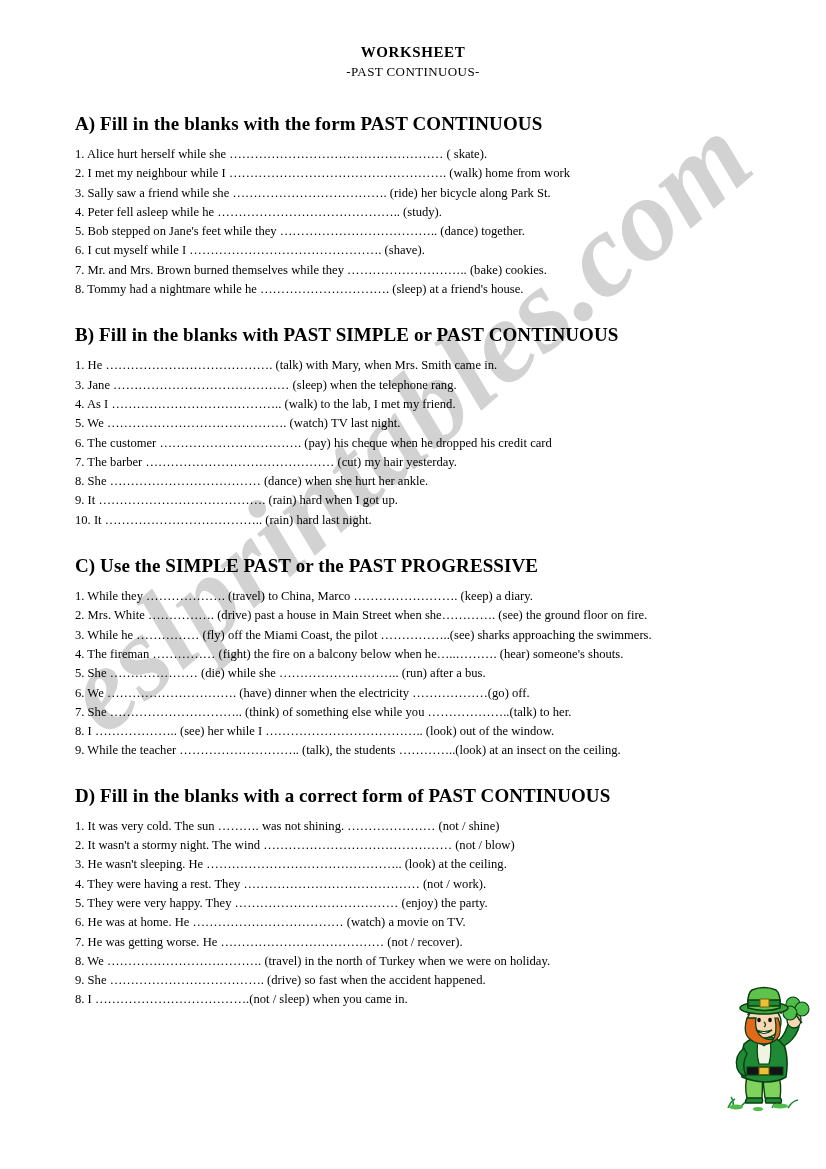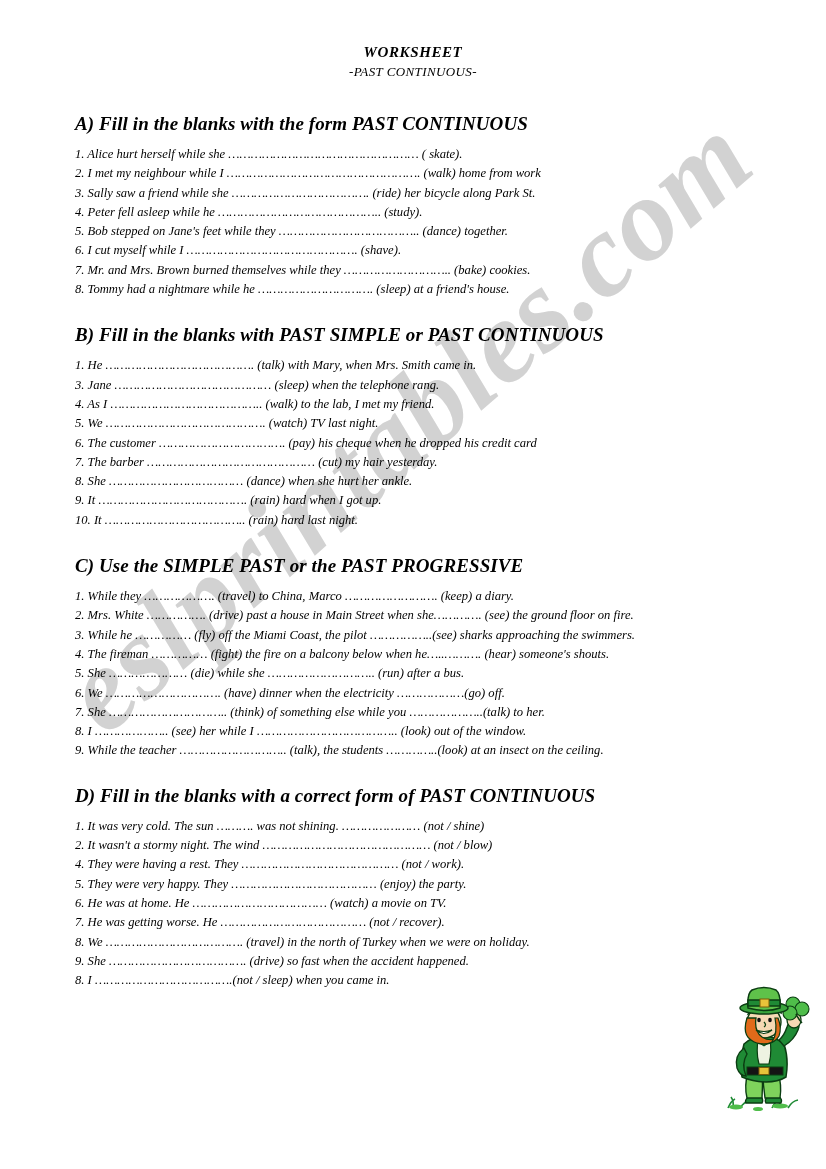--- a/index.html
+++ b/index.html
@@ -45,21 +45,20 @@
     color: #cfcfcf;
     opacity: 0.92;
     white-space: nowrap;
     transform: rotate(-41deg);
     transform-origin: left center;
   }
   
   #content {
     position: relative;
     z-index: 10;
-    font-style: italic;
   }
   .title-block {
     text-align: center;
     margin-top: 44px;
   }
   .doc-title {
     font-family: "Liberation Serif", serif;
     font-weight: bold;
     font-size: 15px;
     letter-spacing: 0.6px;
@@ -162,20 +161,21 @@
         <div class="item">8. I ……………….. (see) her while I ……………………………….. (look) out of the window.</div>
         <div class="item">9. While the teacher ……………………….. (talk), the students …………..(look) at an insect on the ceiling.</div>
       </div>
     </div>
 
     <div class="section" id="sectionD">
       <div class="section-heading">D) Fill in the blanks with a correct form of PAST CONTINUOUS</div>
       <div class="items">
         <div class="item">1. It was very cold. The sun ………. was not shining. ………………… (not / shine)</div>
         <div class="item">2. It wasn't a stormy night. The wind ……………………………………… (not / blow)</div>
+        <div class="item">3. He wasn't sleeping. He ……………………………………….. (look) at the ceiling.</div>
         <div class="item">4. They were having a rest. They …………………………………… (not / work).</div>
         <div class="item">5. They were very happy. They ………………………………… (enjoy) the party.</div>
         <div class="item">6. He was at home. He ……………………………… (watch) a movie on TV.</div>
         <div class="item">7. He was getting worse. He ………………………………… (not / recover).</div>
         <div class="item">8. We ………………………………. (travel) in the north of Turkey when we were on holiday.</div>
         <div class="item">9. She ………………………………. (drive) so fast when the accident happened.</div>
         <div class="item">8. I ……………………………….(not / sleep) when you came in.</div>
       </div>
     </div>
 

